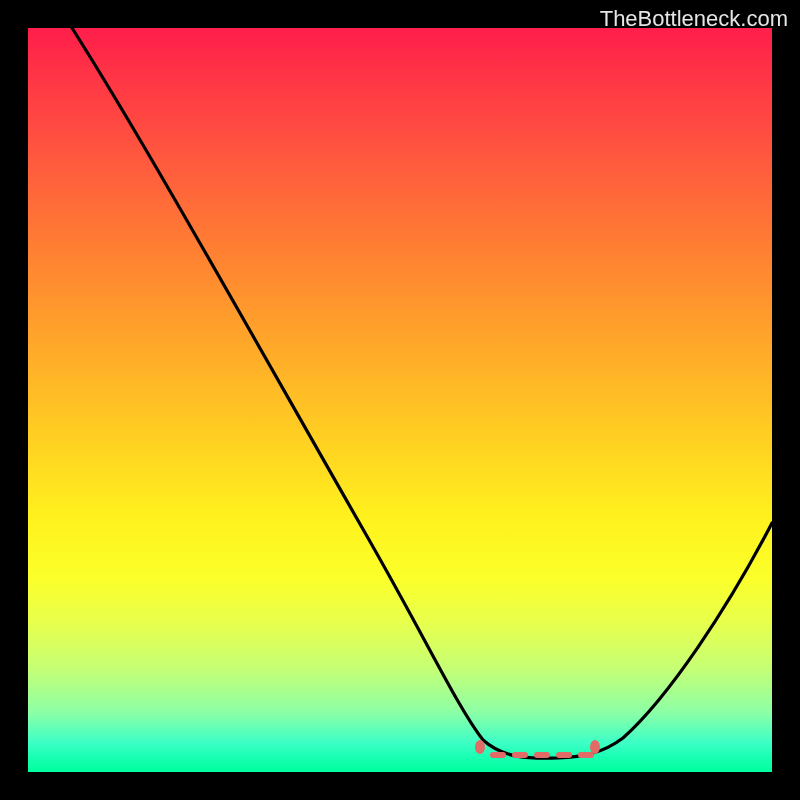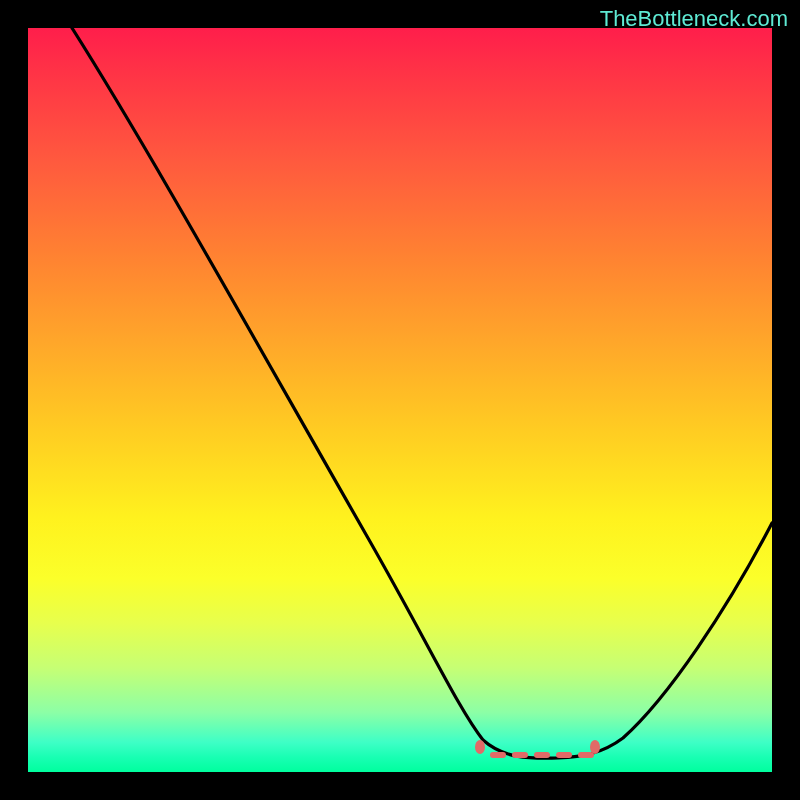--- a/index.html
+++ b/index.html
@@ -2,21 +2,21 @@
 <html><head>
 <meta charset="utf-8">
 <style>
   * { margin: 0; padding: 0; box-sizing: border-box; }
   html, body { width: 800px; height: 800px; background: #000; font-family: Arial, sans-serif; }
   .container { position: relative; width: 800px; height: 800px; background: #000; }
   .watermark {
     position: absolute;
     top: 6px;
     right: 12px;
-    color: #5eead4;
+    color: #e5e5e5;
     font-size: 22px;
     font-weight: 500;
     z-index: 50;
   }
   .plot {
     position: absolute;
     left: 28px;
     top: 28px;
     width: 744px;
     height: 744px;

